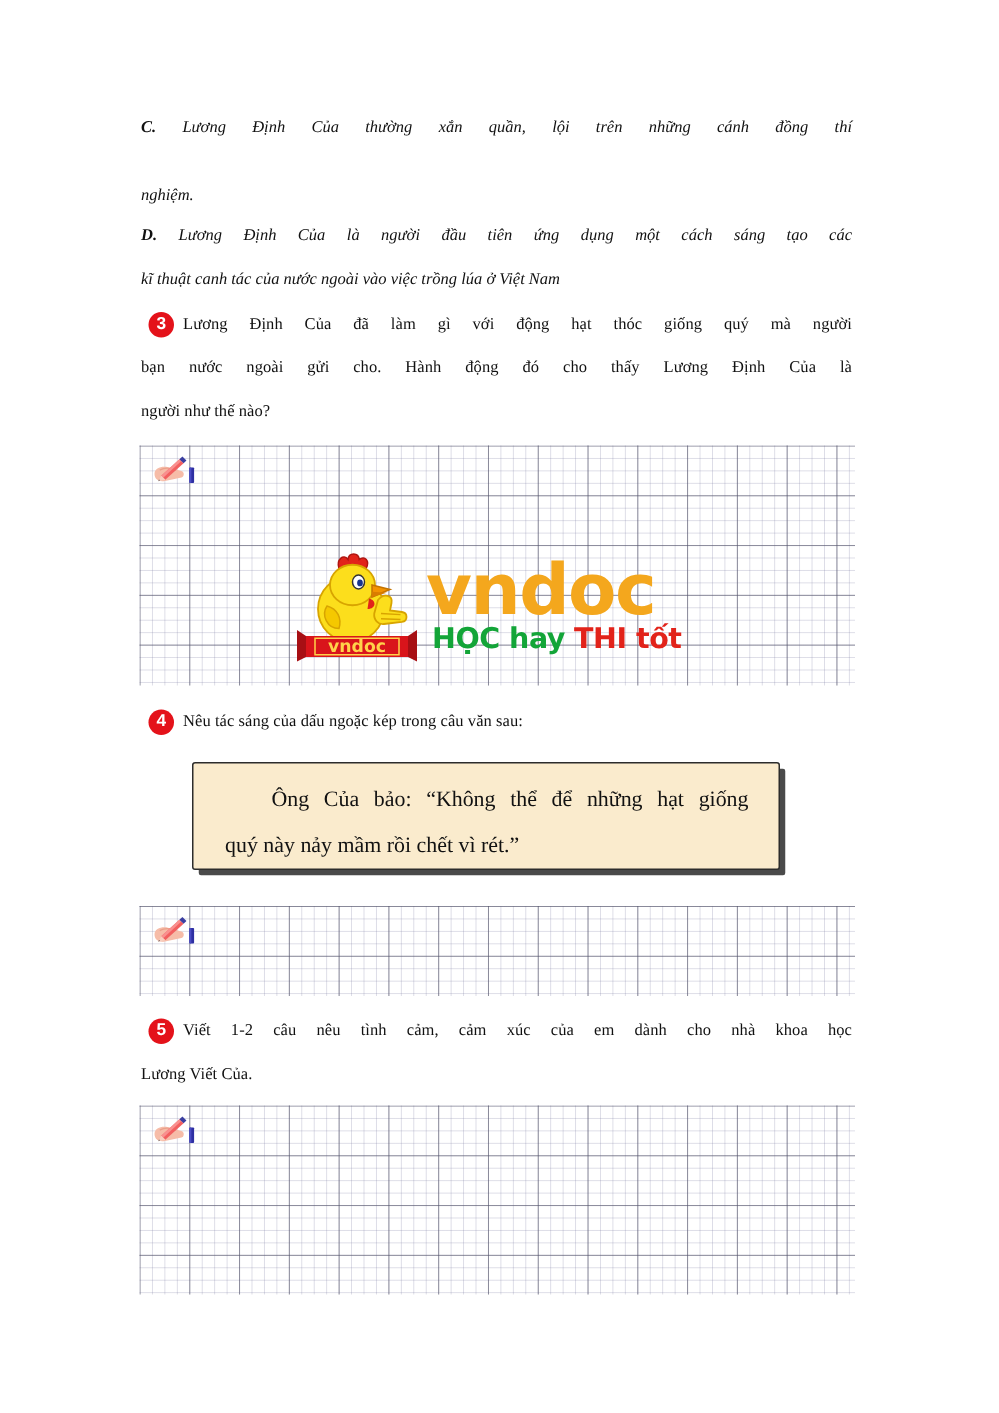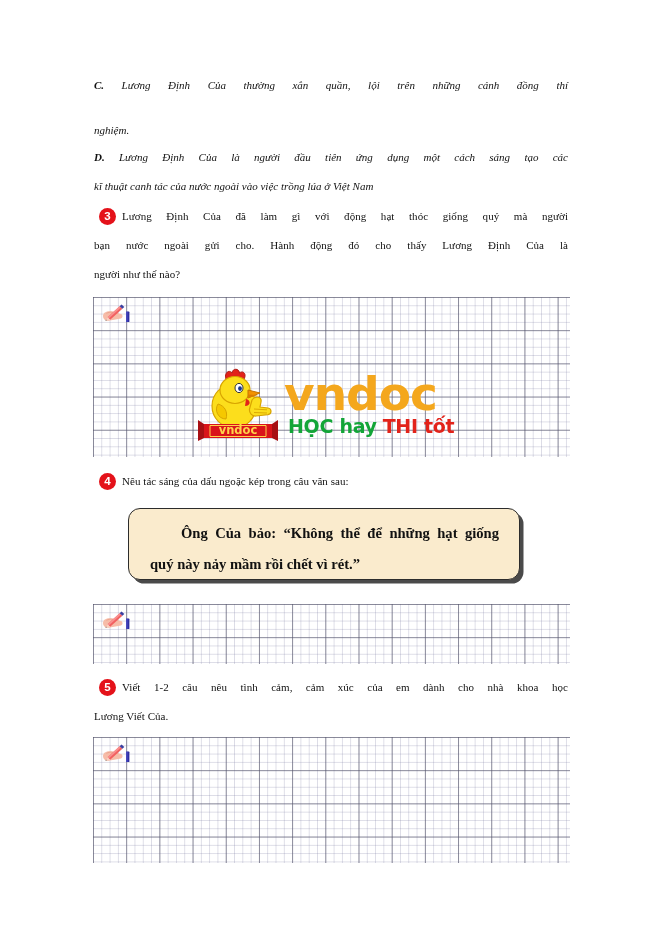--- a/index.html
+++ b/index.html
@@ -100,23 +100,22 @@
     width: 30px;
     height: 24px;
   }
 
   
   .quote-box {
     position: absolute;
     box-sizing: border-box;
     background: #FAEBCD;
     border: 1.6px solid #2c2c2c;
-    border-radius: 12px;
+    border-radius: 2px;
     box-shadow: 4px 4px 0 -0.5px #4a4a4a;
-    font-weight: bold;
   }
   .quote-line {
     position: absolute;
     font-size: 14.6px;
     line-height: 1;
     color: #111;
     white-space: nowrap;
   }
   .quote-line.spread {
     white-space: normal;

